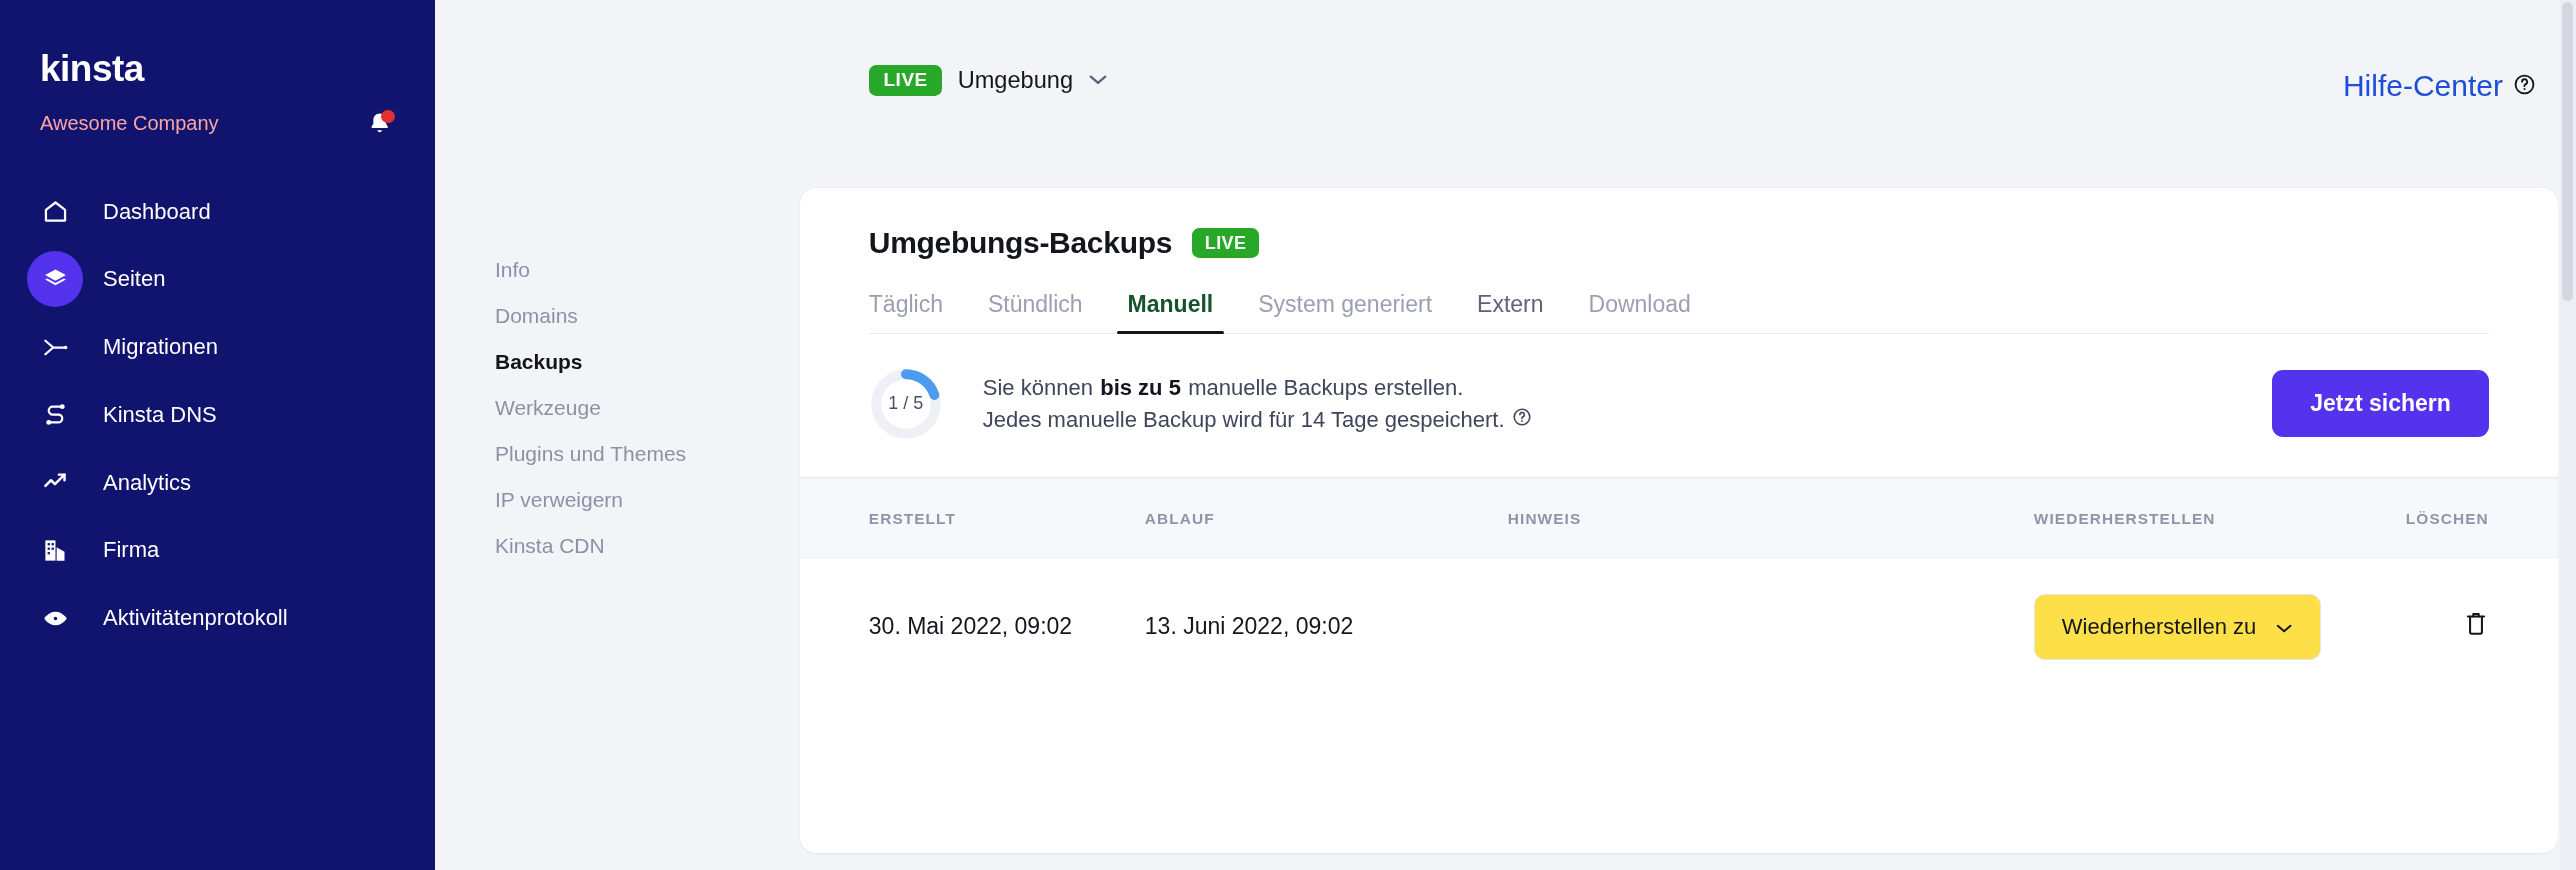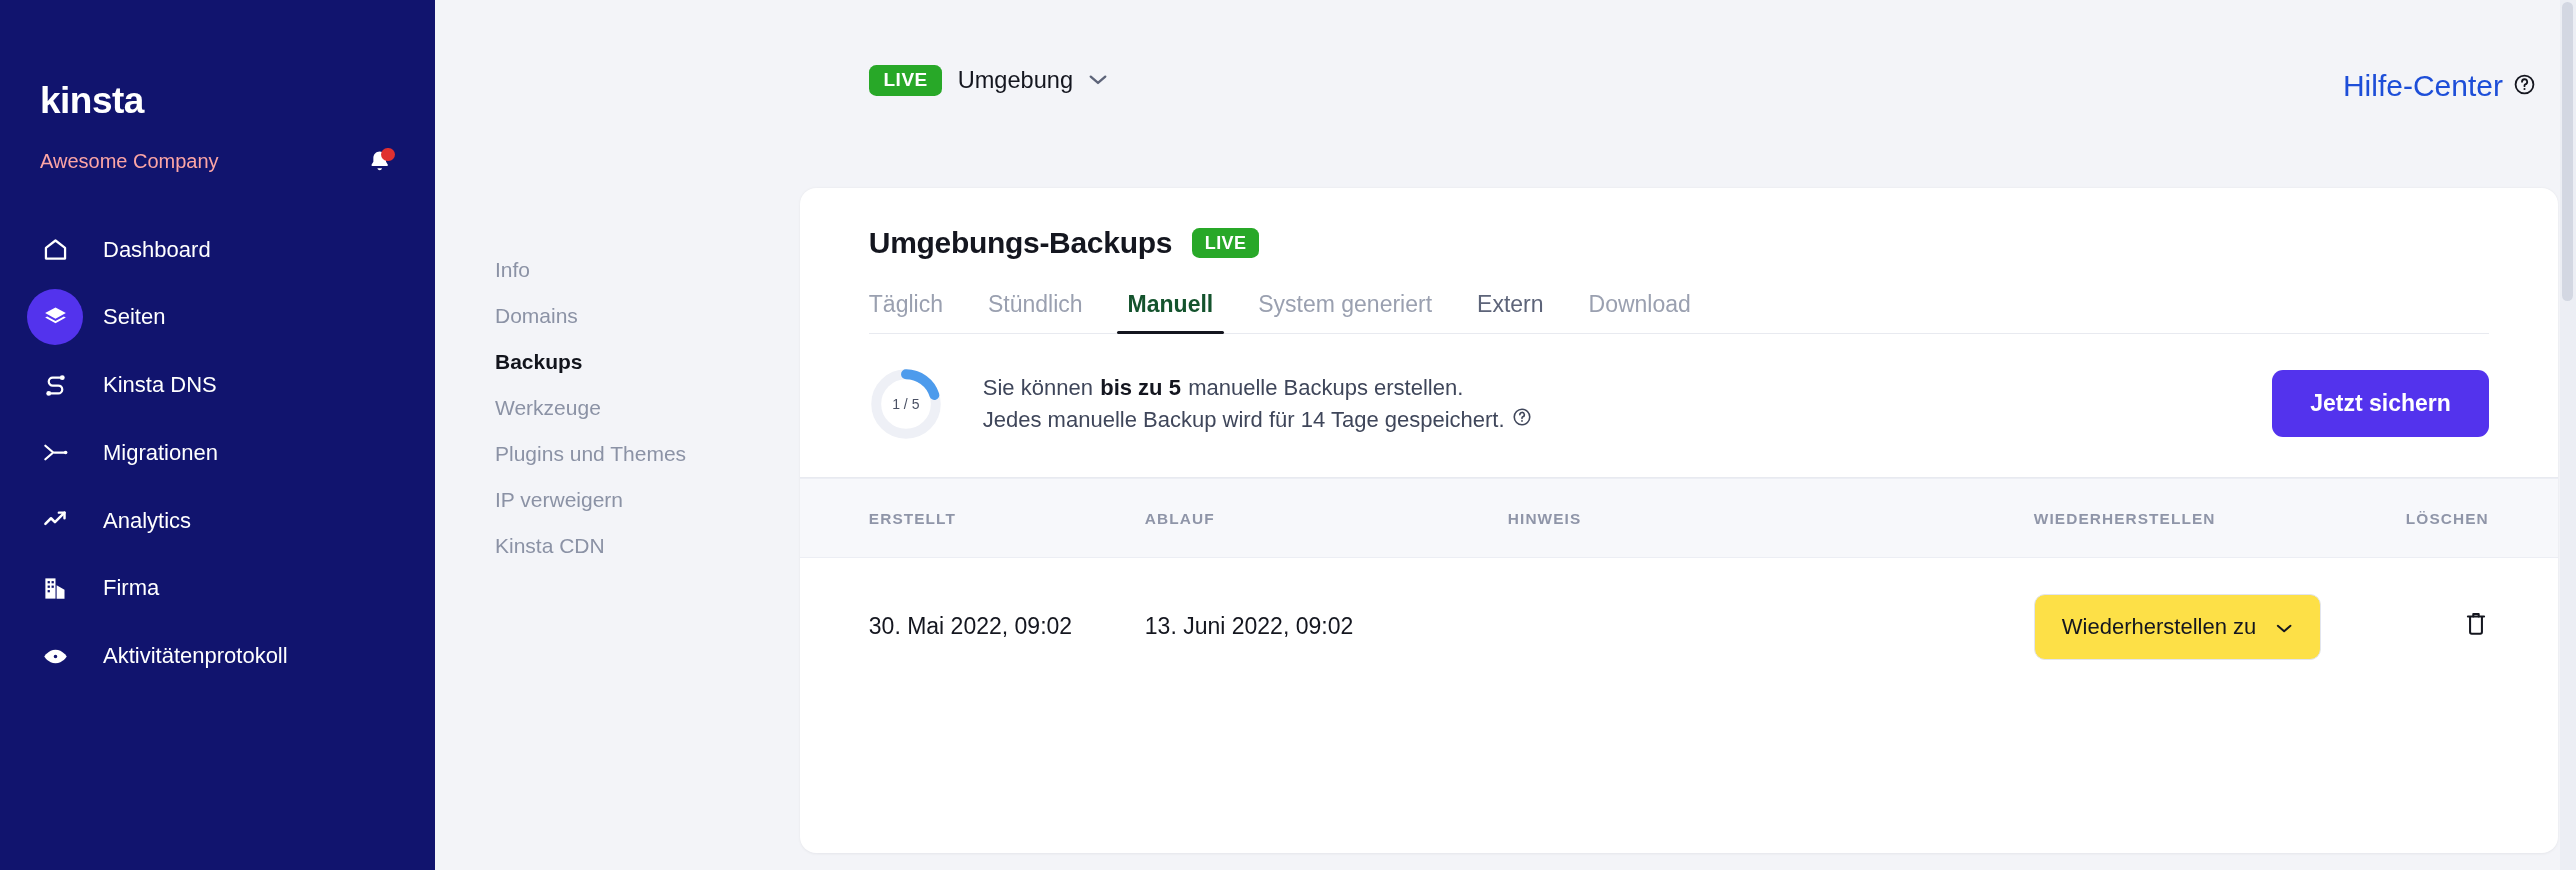--- a/index.html
+++ b/index.html
@@ -12,21 +12,21 @@
   .app { display: flex; width: 2576px; height: 871px; position: relative; }
 
   
   .sidebar {
     width: 435px; height: 871px;
     background: #11146e;
     flex: 0 0 435px;
     position: relative;
     padding-top: 38px;
   }
-  .brand-row { padding: 0 40px; height: 49px; display: flex; align-items: center; margin-top: 38px; }
+  .brand-row { padding: 0 40px; height: 49px; display: flex; align-items: flex-end; }
   .logo {
     color: #fff; font-size: 37px; font-weight: 700; letter-spacing: -0.5px;
     line-height: 1;
   }
   .company-row {
     display: flex; align-items: center; justify-content: space-between;
     padding: 0 40px 0 40px; height: 44px; margin-top: 14.5px;
   }
   .company-name { color: #fca5a5; font-size: 20px; font-weight: 400; }
   .bell-wrap { position: relative; width: 31px; height: 31px; display:flex; align-items:center; justify-content:center;}
@@ -123,21 +123,21 @@
   }
 
   .info-row {
     display: flex; align-items: center; padding: 33px 69px 36px 69px;
     border-bottom: 0.9px solid #e8eaf0;
   }
   .ring { position: relative; width: 74px; height: 74px; flex: 0 0 74px; }
   .ring svg { display: block; }
   .ring-label {
     position: absolute; inset: 0; display: flex; align-items: center; justify-content: center;
-    font-size: 14px; color: #4a5164;
+    font-size: 18px; color: #4a5164;
   }
   .info-text { margin-left: 40px; }
   .info-line { font-size: 22px; color: #3f465a; line-height: 1.45; display: flex; align-items: center; gap: 7.3px;}
   .info-line b { color: #14161f; font-weight: 700; }
   .primary-btn {
     margin-left: auto;
     background: #5333ed; color: #fff; font-size: 23px; font-weight: 700;
     border: none; border-radius: 11px; padding: 20px 38px; cursor: pointer;
     white-space: nowrap;
   }
@@ -211,38 +211,38 @@
           <svg width="27" height="27" viewBox="0 0 24 24" fill="#ffffff">
             <path d="M12 3 2.8 8 12 13l9.2-5z"></path>
             <path d="M12 15.2 4.6 11.1 2.8 12 12 17l9.2-5-1.8-.9z"></path>
           </svg>
         </span>
         <span class="nav-label">Seiten</span>
       </div>
 
       <div class="nav-item">
         <span class="nav-icon">
+          <svg width="27" height="27" viewBox="0 0 24 24" fill="none" stroke="#ffffff" stroke-width="2" stroke-linecap="round" stroke-linejoin="round">
+            <path d="M3 6l7 6-7 6"></path>
+              <path d="M11 12h9"></path>
+            <circle cx="21" cy="12" r="1.6" fill="#ffffff" stroke="none"></circle>
+          </svg>
+        </span>
+        <span class="nav-label">Migrationen</span>
+      </div>
+
+      <div class="nav-item">
+        <span class="nav-icon">
           <svg width="27" height="27" viewBox="0 0 24 24" fill="none" stroke="#ffffff" stroke-width="2" stroke-linecap="round">
             <circle cx="18" cy="5" r="2.2" fill="#ffffff" stroke="none"></circle>
             <circle cx="6" cy="19" r="2.2" fill="#ffffff" stroke="none"></circle>
             <path d="M15.8 5H9.5C7.6 5 6 6.6 6 8.5S7.6 12 9.5 12h5c1.9 0 3.5 1.6 3.5 3.5S16.4 19 14.5 19H8.2"></path>
           </svg>
         </span>
         <span class="nav-label">Kinsta DNS</span>
-      </div>
-
-      <div class="nav-item">
-        <span class="nav-icon">
-          <svg width="27" height="27" viewBox="0 0 24 24" fill="none" stroke="#ffffff" stroke-width="2" stroke-linecap="round" stroke-linejoin="round">
-            <path d="M3 6l7 6-7 6"></path>
-              <path d="M11 12h9"></path>
-            <circle cx="21" cy="12" r="1.6" fill="#ffffff" stroke="none"></circle>
-          </svg>
-        </span>
-        <span class="nav-label">Migrationen</span>
       </div>
 
       <div class="nav-item">
         <span class="nav-icon">
           <svg width="27" height="27" viewBox="0 0 24 24" fill="none" stroke="#ffffff" stroke-width="2.2" stroke-linecap="round" stroke-linejoin="round">
             <path d="M3 15l5-5 3.5 3.5L20 5"></path>
               <path d="M15 5h5v5"></path>
           </svg>
         </span>
         <span class="nav-label">Analytics</span>

